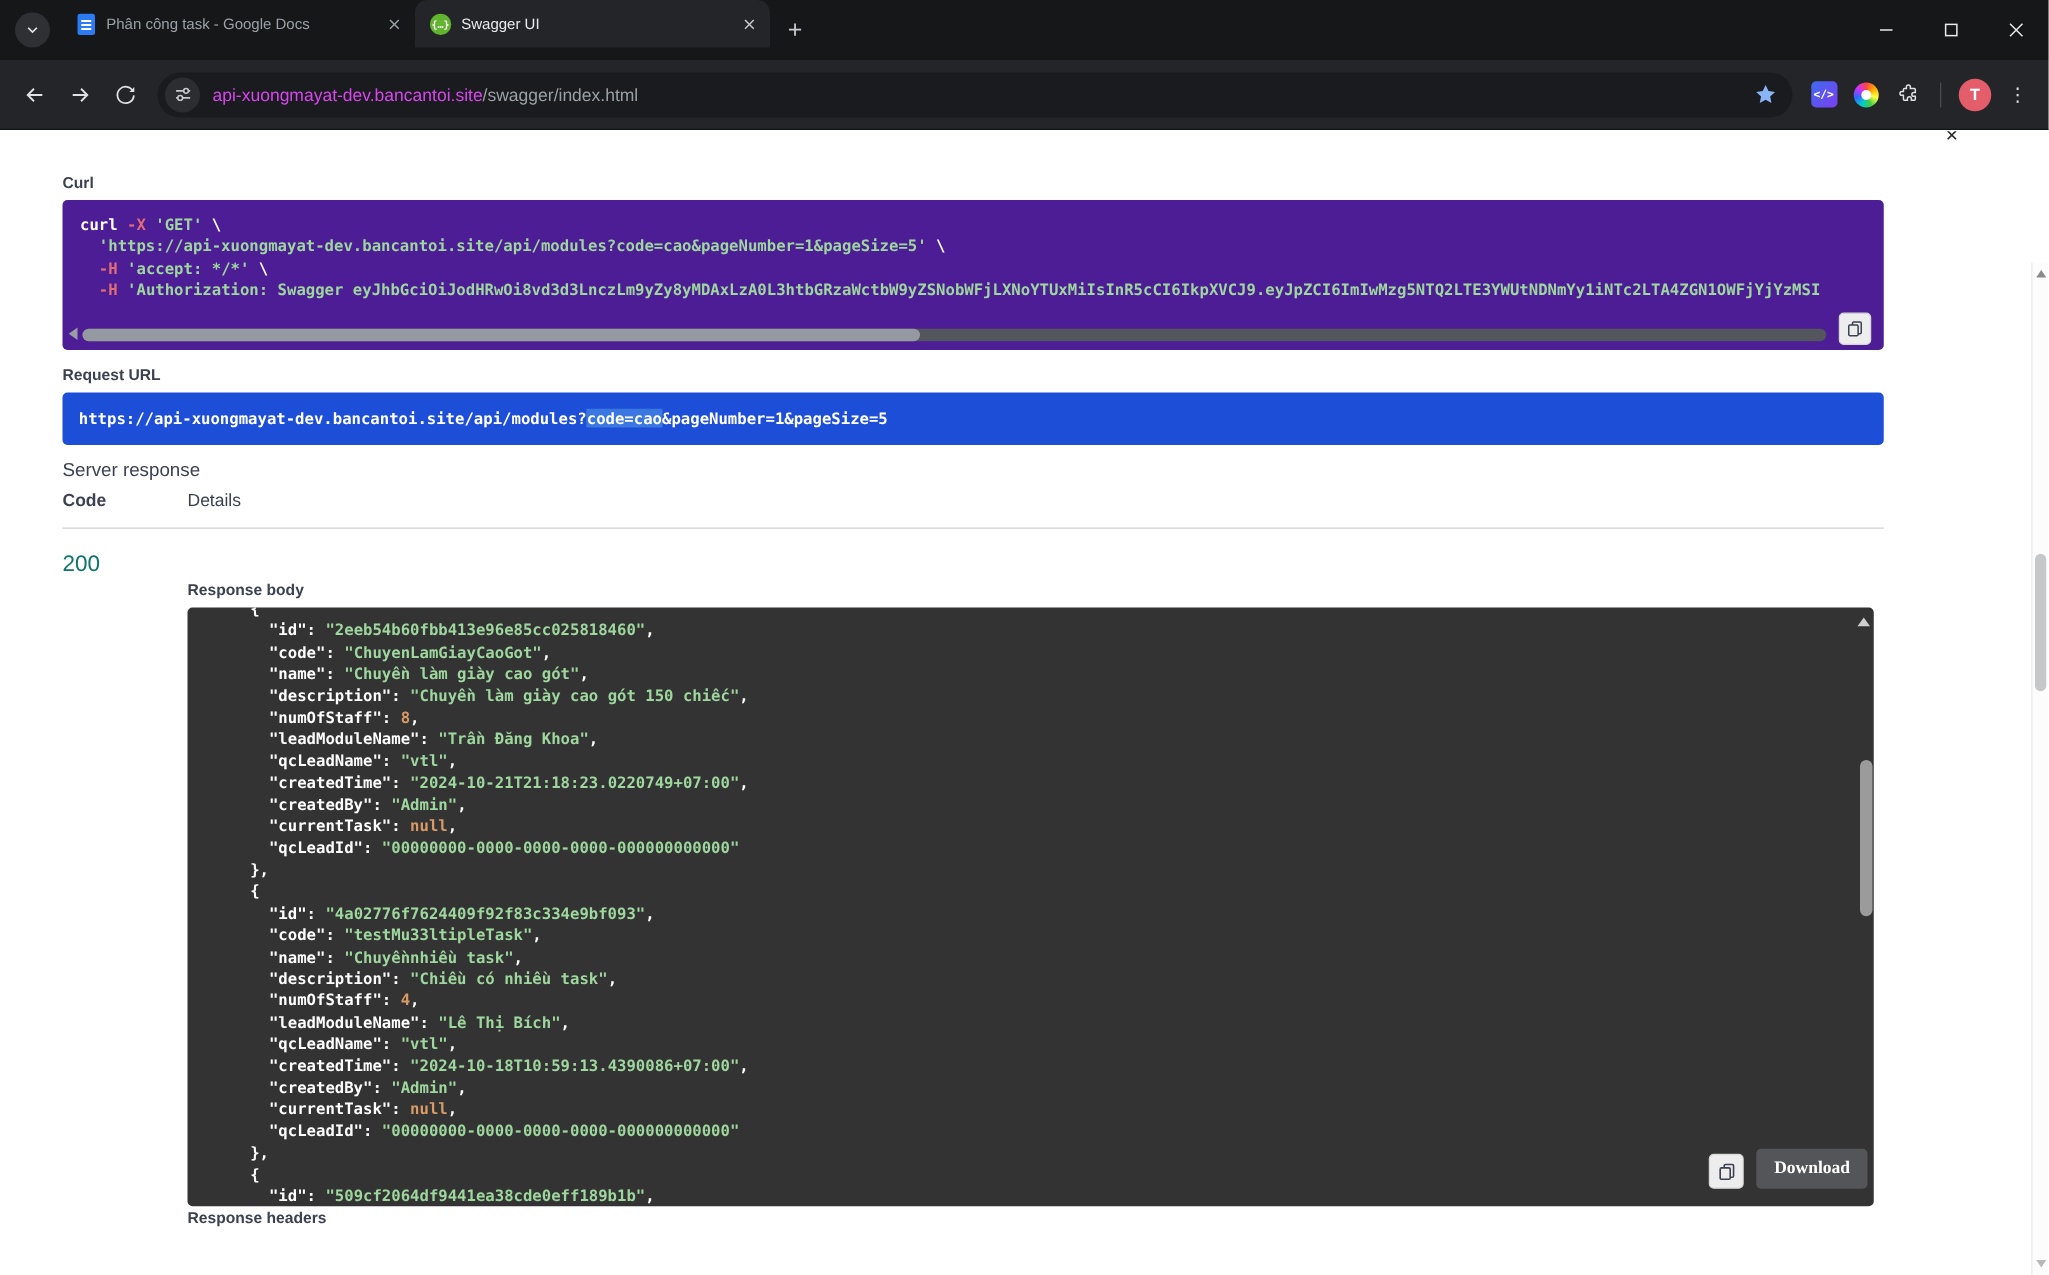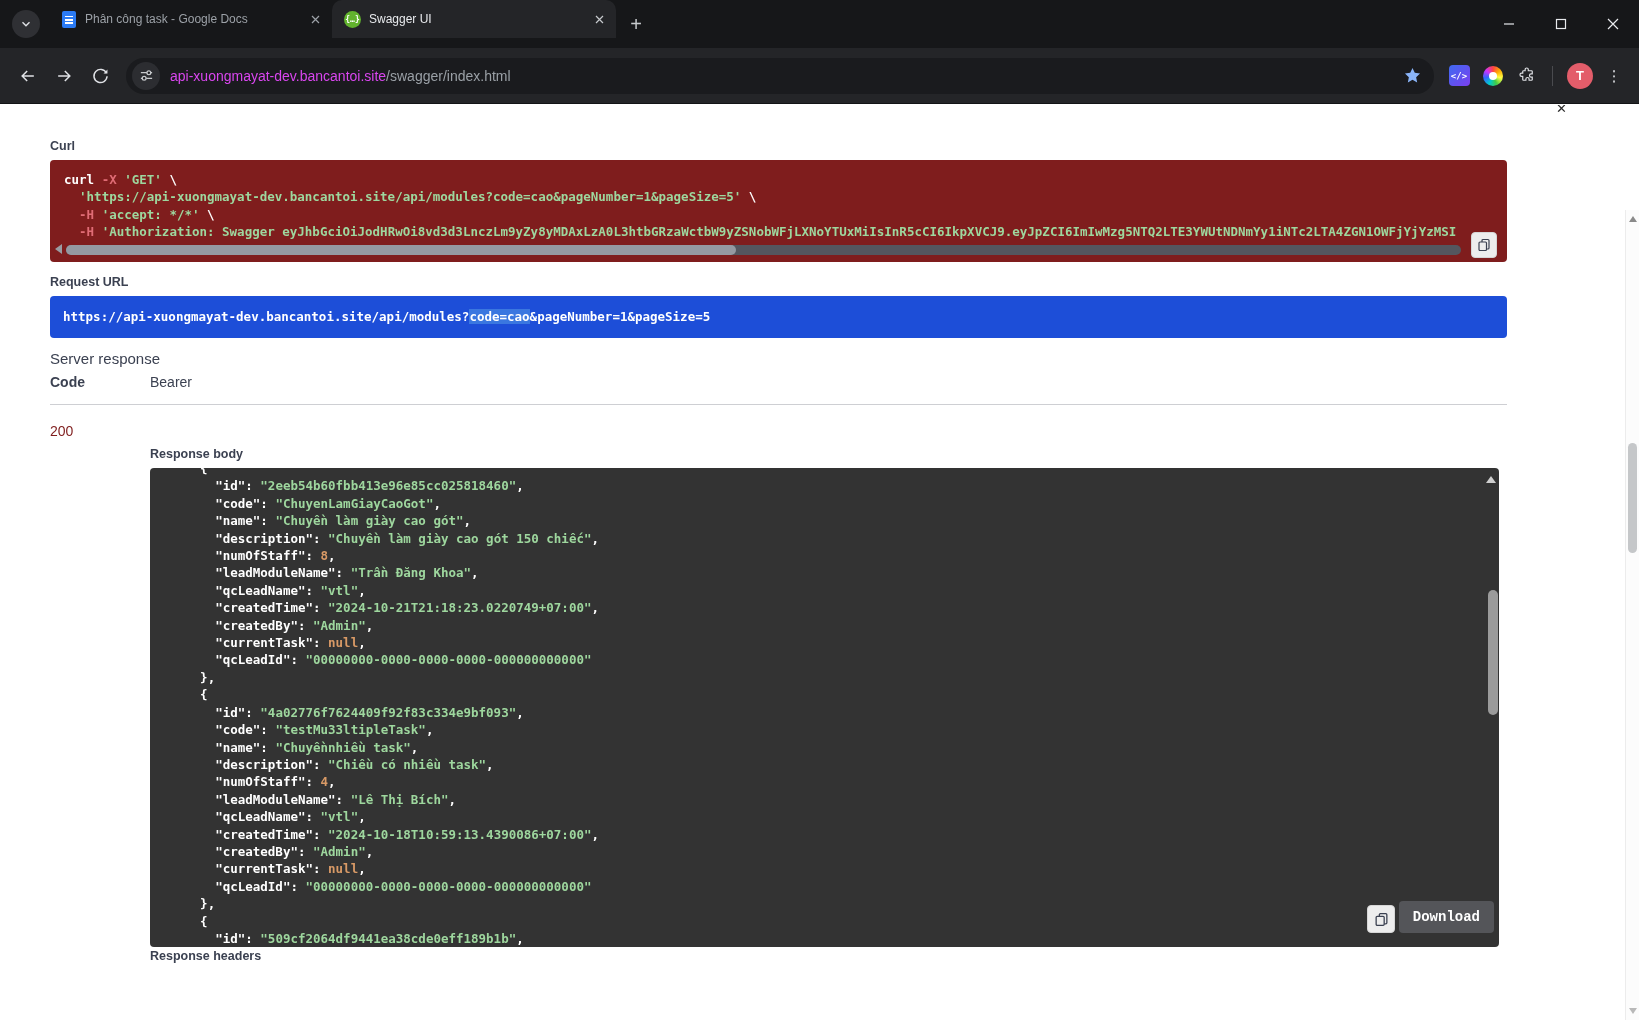--- a/index.html
+++ b/index.html
@@ -38,55 +38,55 @@
   .kebab{width:30px;height:30px;display:flex;align-items:center;justify-content:center;color:#dfe1e5;font-size:15px;letter-spacing:0;cursor:pointer}
 
   
   .page{position:absolute;top:105px;left:0;right:0;bottom:0;background:#fff;overflow:hidden}
   .content{margin:0 132px 0 50px}
   .sw-label{font-size:12.5px;font-weight:600;color:#3b4151}
   .mono, .code-line{font-family:"DejaVu Sans Mono",monospace;font-size:12.5px}
   .code-line{white-space:pre;line-height:17.4px}
 
   .curl-label{margin-top:34px}
-  .curl-block{position:relative;margin-top:7px;height:102px;background:#7f1d1d;border-radius:4px;padding:11px 14px 26px 14px;overflow:hidden;font-weight:600}
+  .curl-block{position:relative;margin-top:7px;height:120px;background:#4c1d95;border-radius:4px;padding:11px 14px 26px 14px;overflow:hidden;font-weight:600}
   .h-arrow-left{position:absolute;left:5px;bottom:8px;width:0;height:0;border-top:5px solid transparent;border-bottom:5px solid transparent;border-right:7px solid #9a9da3}
   .h-track{position:absolute;left:16px;right:46px;bottom:7px;height:10px;background:#54565e;border-radius:5px}
   .h-thumb{position:absolute;left:0;top:0;height:10px;width:48%;background:#9599a1;border-radius:5px;cursor:grab}
   .copy-btn{position:absolute;width:26px;height:26px;background:#ededed;border-radius:4px;display:flex;align-items:center;justify-content:center;cursor:pointer;border:1px solid #d6d6d6}
   .curl-copy{right:10px;bottom:4px}
 
   .requrl-label{margin-top:13px}
   .url-block{margin-top:7px;height:42px;background:#1d4ed8;border-radius:4px;display:flex;align-items:center;padding:0 13px;overflow:hidden}
   .url-block .code-line{font-weight:700}
   .t-hl{background:#3a77e0;color:#fff}
 
   .server-response{margin-top:12px;font-size:15px;color:#3b4151}
   .resp-head{display:flex;margin-top:7px;padding-bottom:14px;border-bottom:1px solid rgba(59,65,81,.25)}
   .col-code{width:100px;flex:none}
   .col-details{flex:1;min-width:0}
   .head-code{font-size:14px;font-weight:600;color:#3b4151}
   .head-details{font-size:14px;color:#3b4151}
   .resp-row{display:flex;margin-top:16px}
-  .status-code{font-size:14px;color:#7f1d1d;padding-top:2px}
+  .status-code{font-size:18px;color:#0f766e;padding-top:2px}
   .resp-body-label{margin-top:26px}
 
   .resp-block{position:relative;margin-top:7px;margin-right:8px;height:479px;background:#333333;border-radius:4px;overflow:hidden;font-weight:600}
   .resp-code{padding:0 30px 0 20px;margin-top:-8px}
   .t-p{color:#fff}
   .t-k{color:#fff;font-weight:700}
   .t-s{color:#9ed79e}
   .t-n{color:#d99a66}
   .t-cmd{color:#fff;font-weight:700}
   .t-flag{color:#e06c75;font-weight:700}
 
   .v-arrow-up{position:absolute;top:8px;right:3px;width:0;height:0;border-left:5px solid transparent;border-right:5px solid transparent;border-bottom:7px solid #cfcfcf}
   .v-thumb{position:absolute;right:1px;top:122px;width:10px;height:125px;background:#9b9b9b;border-radius:5px;cursor:grab}
   .resp-copy{right:104px;bottom:14px;width:28px;height:28px}
-  .download-btn{position:absolute;right:5px;bottom:14px;background:#545559;color:#fff;font-size:14px;font-weight:bold;padding:8px 14px;border-radius:4px;border:none;cursor:pointer;font-family:Liberation Mono, monospace}
+  .download-btn{position:absolute;right:5px;bottom:14px;background:#545559;color:#fff;font-size:14px;font-weight:bold;padding:8px 14px;border-radius:4px;border:none;cursor:pointer;font-family:Liberation Serif, serif}
 
   .resp-headers-label{margin-top:2px}
 
   
   .page-scrollbar{position:absolute;top:105px;right:0;bottom:0;width:14px;background:#fcfcfc;border-left:1px solid #ececec}
   .ps-up{position:absolute;top:6px;left:3px;width:0;height:0;border-left:4px solid transparent;border-right:4px solid transparent;border-bottom:6px solid #8a8a8a}
   .ps-down{position:absolute;bottom:6px;left:3px;width:0;height:0;border-left:4px solid transparent;border-right:4px solid transparent;border-top:6px solid #b9b9b9}
   .ps-thumb{position:absolute;top:233px;left:2px;width:9px;height:110px;background:#c5c7c9;border-radius:5px;cursor:grab}
 
   .page-close{position:absolute;top:-4px;right:72px;color:#2a2a2a;font-size:13px;cursor:pointer}
@@ -227,21 +227,21 @@
     <div class="url-block mono">
       <div>
           <div class="code-line"><span class="t-p">https://api-xuongmayat-dev.bancantoi.site/api/modules?</span><span class="t-hl">code=cao</span><span class="t-p">&amp;pageNumber=1&amp;pageSize=5</span></div>
         </div>
     </div>
 
     <div class="server-response">Server response</div>
 
     <div class="resp-head">
       <div class="col-code head-code">Code</div>
-      <div class="col-details head-details">Bearer</div>
+      <div class="col-details head-details">Details</div>
     </div>
 
     <div class="resp-row">
       <div class="col-code status-code">200</div>
       <div class="col-details">
         <div class="sw-label resp-body-label">Response body</div>
 
         <div class="resp-block mono">
           <div class="resp-code">
               <div class="code-line"><span class="t-p">    {</span></div>

